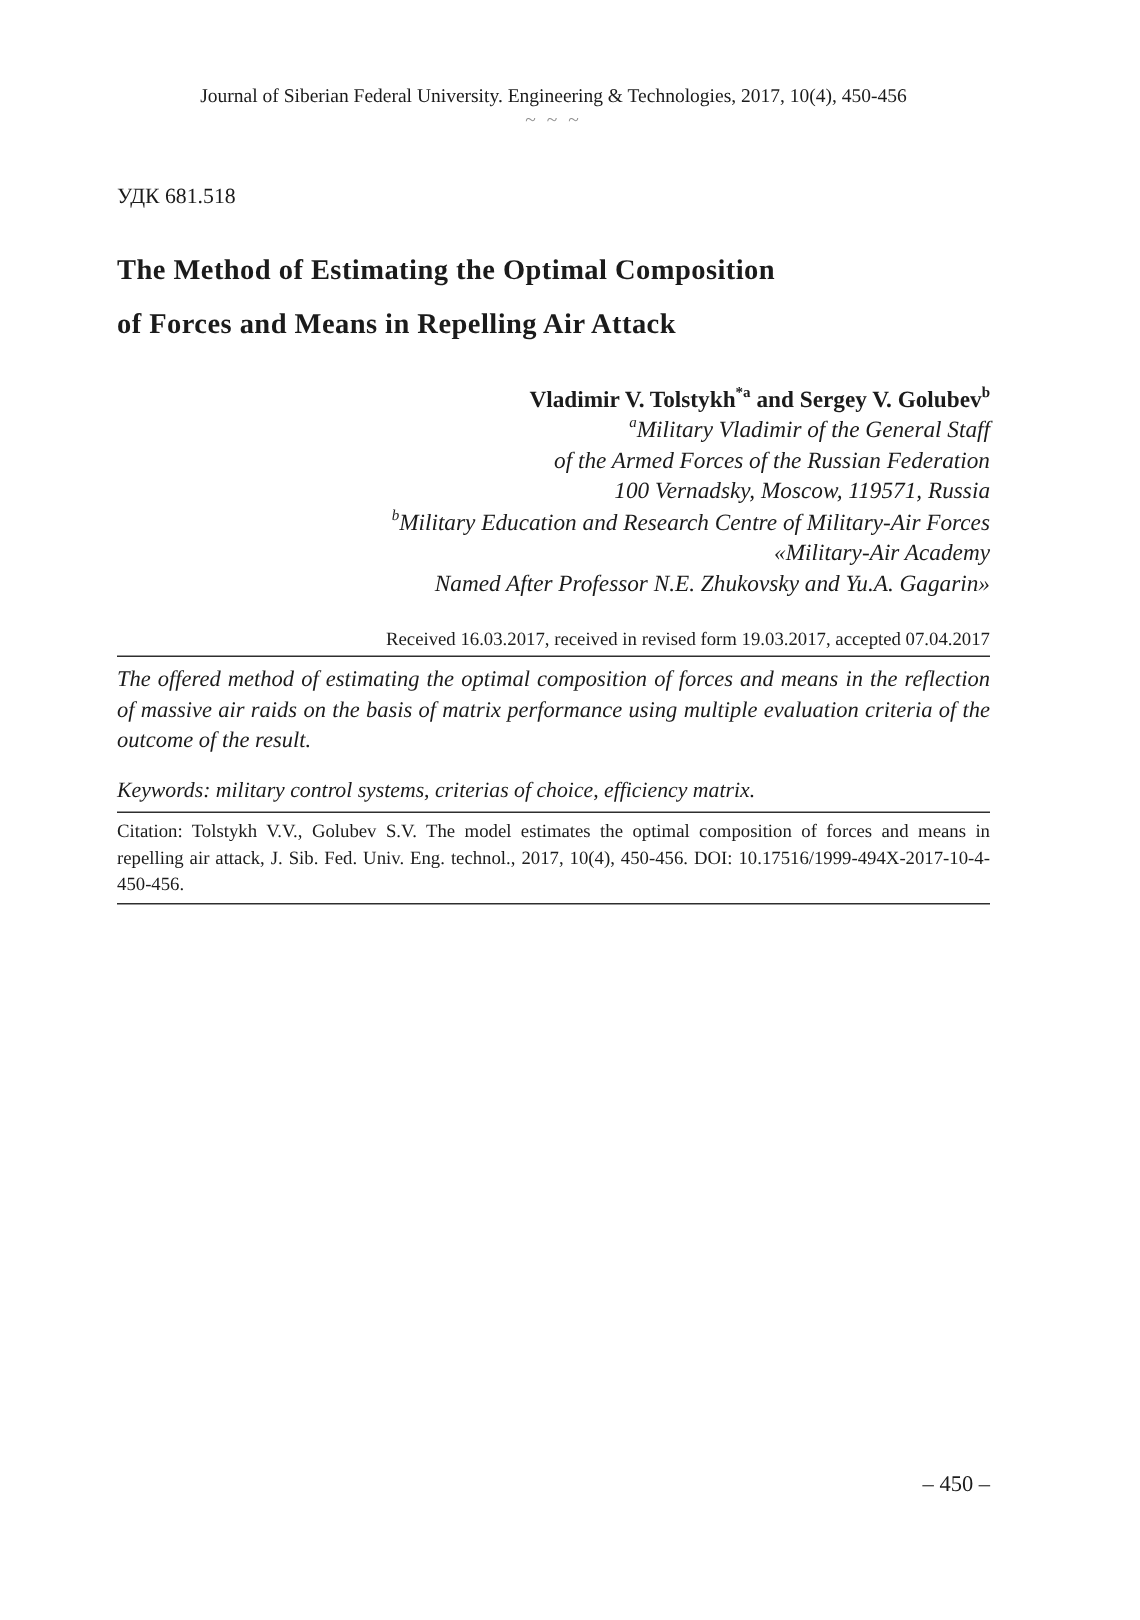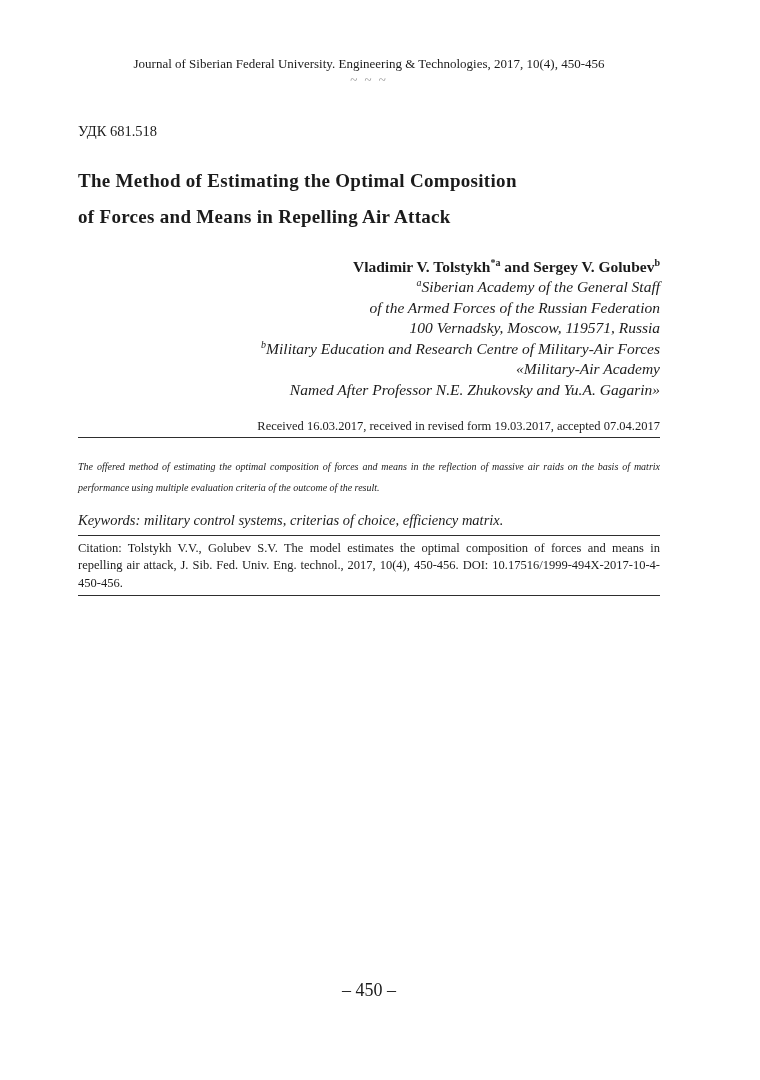--- a/index.html
+++ b/index.html
@@ -79,23 +79,23 @@
   }
   .rule {
     border: none;
     border-top: 1.5px solid #2e2e2e;
     margin: 0;
   }
   .rule-received { margin-top: 3px; }
   .rule-cite-top { margin-top: 4px; }
   .rule-cite-bottom { margin-top: 3px; }
   .abstract {
-    margin-top: 19px;
+    margin-top: 5px;
     font-style: italic;
-    font-size: 10px;
+    font-size: 15px;
     line-height: 20.5px;
     text-align: justify;
   }
   .keywords {
     margin-top: 12px;
     font-style: italic;
     font-size: 14.5px;
     line-height: 20.5px;
   }
   .citation {
@@ -120,22 +120,22 @@
   }
   .fn-marker {
     flex: none;
     width: 22px;
   }
   .page-number {
     position: absolute;
     top: 982px;
     left: 78px;
     width: 582px;
-    text-align: center;
-    font-size: 18px;
+    text-align: right;
+    font-size: 15px;
     line-height: 16px;
   }
 </style>
 </head>
 <body>
 
 <div class="page">
   <div class="content">
 
     <div class="journal-line">Journal of Siberian Federal University. Engineering &amp; Technologies, 2017, 10(4), 450-456</div>
@@ -144,21 +144,21 @@
     <div class="udk">УДК 681.518</div>
 
     <div class="title">
       <div>The Method of Estimating the Optimal Composition</div>
       <div>of Forces and Means in Repelling Air Attack</div>
     </div>
 
     <div class="authors"><span>Vladimir V. Tolstykh</span><sup>*a</sup><span> and </span><span>Sergey V. Golubev</span><sup>b</sup></div>
 
     <div class="affiliations">
-      <div class="affil-line"><span class="sup">a</span><span>Siberian Academy of the General Staff</span></div>
+      <div class="affil-line"><span class="sup">a</span><span>Military Vladimir of the General Staff</span></div>
       <div class="affil-line"><span class="sup"></span><span>of the Armed Forces of the Russian Federation</span></div>
       <div class="affil-line"><span class="sup"></span><span>100 Vernadsky, Moscow, 119571, Russia</span></div>
       <div class="affil-line"><span class="sup">b</span><span>Military Education and Research Centre of Military-Air Forces</span></div>
       <div class="affil-line"><span class="sup"></span><span>«Military-Air Academy</span></div>
       <div class="affil-line"><span class="sup"></span><span>Named After Professor N.E. Zhukovsky and Yu.A. Gagarin»</span></div>
     </div>
 
     <div class="received">Received 16.03.2017, received in revised form 19.03.2017, accepted 07.04.2017</div>
 
     <hr class="rule rule-received">

